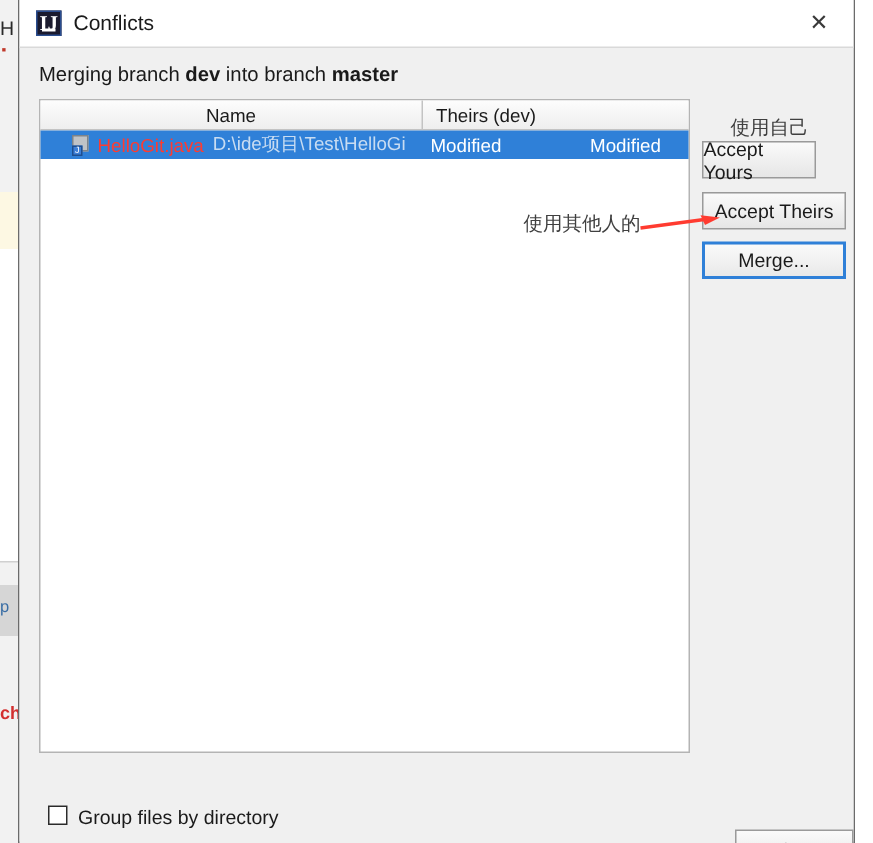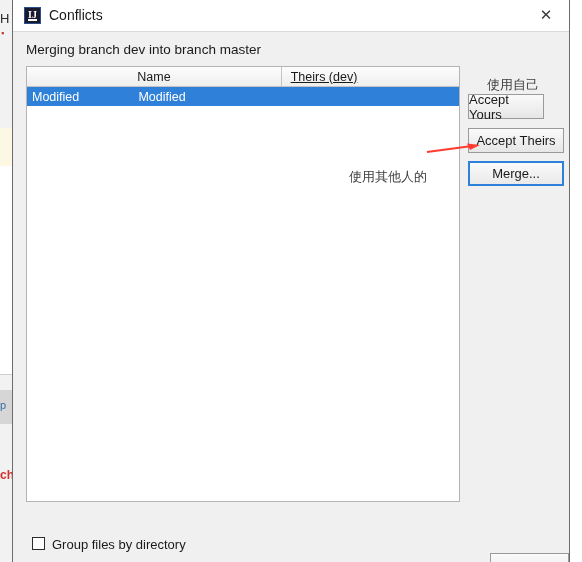--- a/index.html
+++ b/index.html
@@ -36,59 +36,59 @@
   .titlebar{
     position:relative;height:31px;background:#ffffff;
     border-bottom:1px solid #d9d9d9;
   }
   .app-icon{
     position:absolute;left:11px;top:7px;width:17px;height:17px;
     background:#1a1a2e;border:1px solid #2a4d8f;box-sizing:border-box;
   }
   .app-icon .ij{
     position:absolute;left:0;right:0;top:1px;text-align:center;
-    color:#ffffff;font-size:10px;font-weight:bold;letter-spacing:0px;
+    color:#ffffff;font-size:14px;font-weight:bold;letter-spacing:0px;
     font-family:"Liberation Serif","DejaVu Serif",serif;
   }
   .app-icon .bar{
     position:absolute;left:3px;right:3px;bottom:2px;height:2px;background:#ffffff;
   }
   .title-text{
     position:absolute;left:36px;top:7px;font-size:14px;color:#1a1a1a;
   }
   .win-close{
     position:absolute;right:0;top:0;width:46px;height:30px;
     display:flex;align-items:center;justify-content:center;
     font-size:15px;color:#3a3a3a;cursor:default;
   }
 
   
   .dlg-body{position:relative;height:531px;background:#f0f0f0;}
 
   .merge-line{
     position:absolute;left:13px;top:10px;font-size:13.5px;color:#1a1a1a;white-space:nowrap;
   }
-  .merge-line b{font-weight:normal;}
+  .merge-line b{font-weight:bold;}
 
   
   .table-wrap{
     position:absolute;left:13px;top:34px;width:434px;height:436px;
     background:#ffffff;border:1px solid #b4b4b4;box-sizing:border-box;
   }
   .thead{
     display:flex;height:20px;box-sizing:border-box;
     background:linear-gradient(#fdfdfd,#eeeeee);
     border-bottom:1px solid #c3c3c3;
     font-size:12.5px;color:#1a1a1a;
   }
   .th{
     display:flex;align-items:center;justify-content:center;height:19px;
     box-sizing:border-box;border-right:1px solid #c3c3c3;
   }
-  .th:last-child{border-right:none;text-decoration:underline;}
+  .th:last-child{border-right:none;}
   .th-name{width:255px;}
   .th-yours{width:93px;}
   .th-theirs{width:84px;}
 
   .row{
     display:flex;align-items:center;height:19px;background:#2f80d8;color:#ffffff;
     font-size:12.5px;
   }
   .row-name{width:255px;display:flex;align-items:center;overflow:hidden;white-space:nowrap;}
   .file-icon{
@@ -120,21 +120,21 @@
   .btn-accept-yours{left:455px;top:62px;width:76px;height:25px;}
   .btn-accept-theirs{left:455px;top:96px;width:96px;height:25px;}
   .btn-merge{
     left:455px;top:129px;width:96px;height:25px;
     border:2px solid #2f80d8;background:linear-gradient(#fafafa,#e9e9e9);
   }
 
   
   .anno{position:absolute;color:#404040;font-size:13px;white-space:nowrap;}
   .anno-1{left:474px;top:44px;}
-  .anno-2{left:336px;top:108px;margin-top:28px;}
+  .anno-2{left:336px;top:108px;}
   .anno-3{left:458px;top:165px;}
   .arrow{position:absolute;left:413px;top:110px;width:56px;height:14px;}
 
   
   .chk-row{position:absolute;left:19px;top:481px;display:flex;align-items:flex-start;margin-top:24px;}
   .chk-box{
     width:13px;height:13px;background:#ffffff;border:1px solid #2b2b2b;
     box-sizing:border-box;margin-right:7px;
   }
   .chk-label{font-size:13px;color:#1a1a1a;}
@@ -176,20 +176,28 @@
     <div class="dlg-body">
 
       <div class="merge-line"><span>Merging branch </span><b>dev</b><span> into branch </span><b>master</b></div>
 
       <div class="table-wrap">
         <div class="thead">
           <div class="th th-name">Name</div>
           <div class="th th-theirs">Theirs (dev)</div>
         </div>
         <div class="row">
+          <div class="row-name">
+            <span class="file-icon">
+              <span class="sheet"></span>
+                <span class="jbox">J</span>
+            </span>
+            <span class="fname">HelloGit.java</span>
+            <span class="fpath">D:\ide项目\Test\HelloGi</span>
+          </div>
           <div class="row-yours">Modified</div>
           <div class="row-theirs">Modified</div>
         </div>
       </div>
 
       <div class="btn btn-accept-yours">Accept Yours</div>
       <div class="btn btn-accept-theirs">Accept Theirs</div>
       <div class="btn btn-merge">Merge...</div>
 
       <div class="anno anno-1">使用自己</div>

